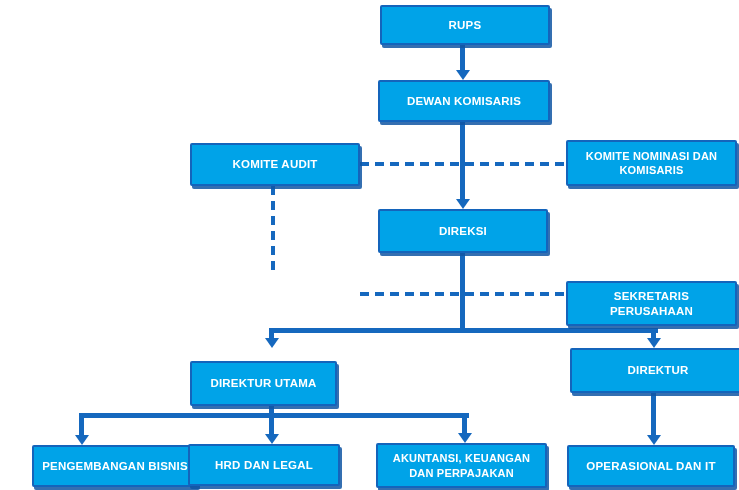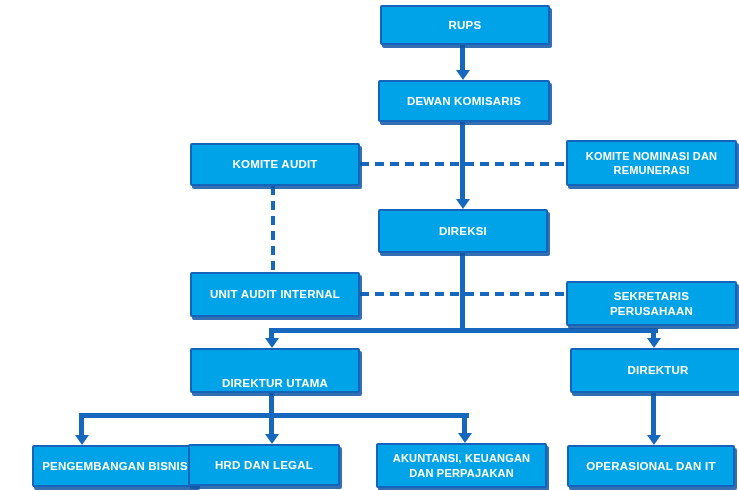--- a/index.html
+++ b/index.html
@@ -24,21 +24,21 @@
     border-top:10px solid #1568be;}
 
   
   #n-rups            {left:380px;top:5px;  width:170px;height:40px;}
   #n-dewan           {left:378px;top:80px; width:172px;height:42px;}
   #n-komite-audit    {left:190px;top:143px;width:170px;height:43px;}
   #n-komite-nominasi {left:566px;top:140px;width:171px;height:46px;font-size:11px;}
   #n-direksi         {left:378px;top:209px;width:170px;height:44px;}
   #n-unit-audit      {left:190px;top:272px;width:170px;height:45px;}
   #n-sekretaris      {left:566px;top:281px;width:171px;height:45px;}
-  #n-direktur-utama  {left:190px;top:348px;width:170px;height:45px;align-items:flex-end;}
+  #n-direktur-utama  {left:190px;top:361px;width:147px;height:45px;}
   #n-direktur        {left:570px;top:348px;width:176px;height:45px;}
   #n-pengembangan    {left:2px;  top:445px;width:166px;height:42px;margin-left:30px;}
   #n-hrd             {left:188px;top:444px;width:152px;height:42px;}
   #n-akuntansi       {left:376px;top:443px;width:171px;height:45px;font-size:11px;}
   #n-operasional     {left:567px;top:445px;width:168px;height:42px;}
 
   
   #e-rups-dewan-line      {left:460px;top:44px; width:5px;height:27px;}
   #e-rups-dewan-arrow     {left:456px;top:70px;}
   #e-dewan-direksi-line   {left:460px;top:121px;width:5px;height:79px;}
@@ -93,27 +93,24 @@
   <div class="node" id="n-rups">
     <span>RUPS</span>
   </div>
   <div class="node" id="n-dewan">
     <span>DEWAN KOMISARIS</span>
   </div>
   <div class="node" id="n-komite-audit">
     <span>KOMITE AUDIT</span>
   </div>
   <div class="node" id="n-komite-nominasi">
-    <span>KOMITE NOMINASI DAN REMUNERASI</span>
+    <span>KOMITE NOMINASI DAN KOMISARIS</span>
   </div>
   <div class="node" id="n-direksi">
     <span>DIREKSI</span>
-  </div>
-  <div class="node" id="n-unit-audit">
-    <span>UNIT AUDIT INTERNAL</span>
   </div>
   <div class="node" id="n-sekretaris">
     <span>SEKRETARIS PERUSAHAAN</span>
   </div>
   <div class="node" id="n-direktur-utama">
     <span>DIREKTUR UTAMA</span>
   </div>
   <div class="node" id="n-direktur">
     <span>DIREKTUR</span>
   </div>

